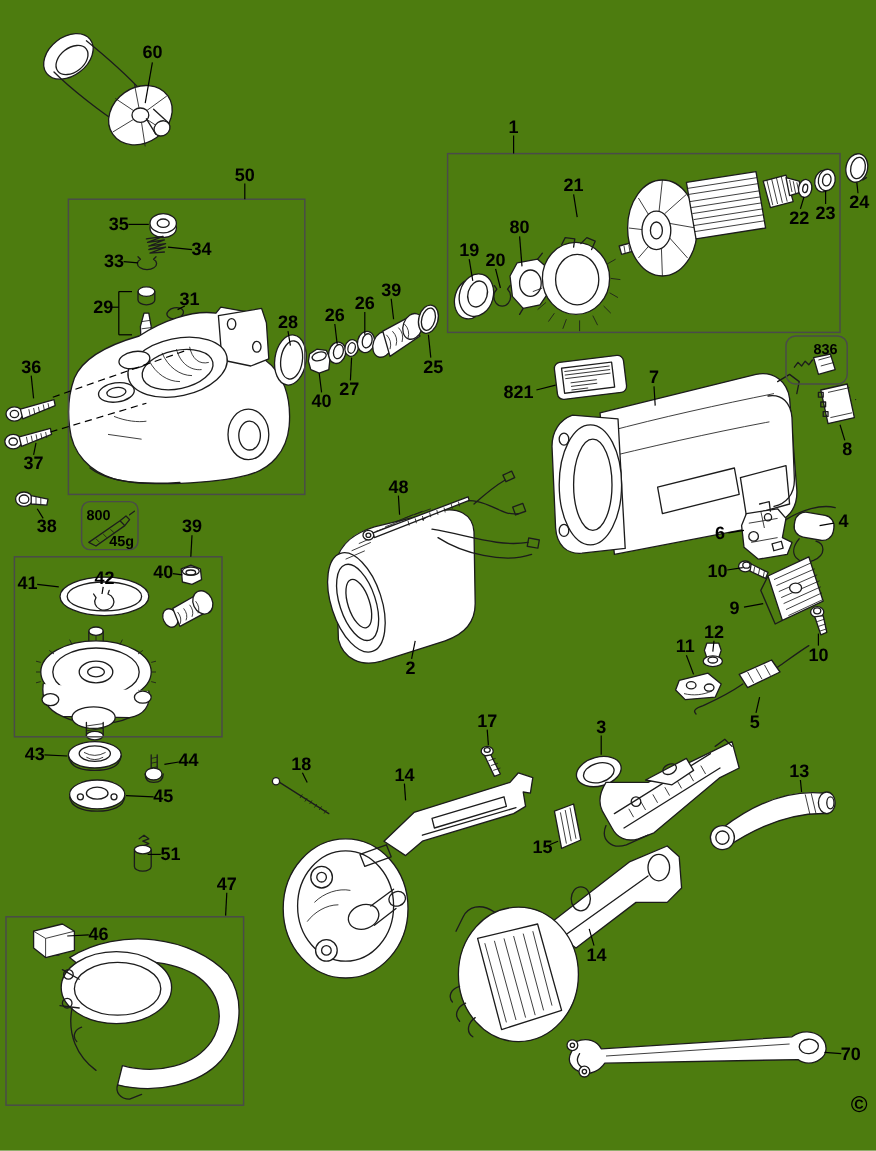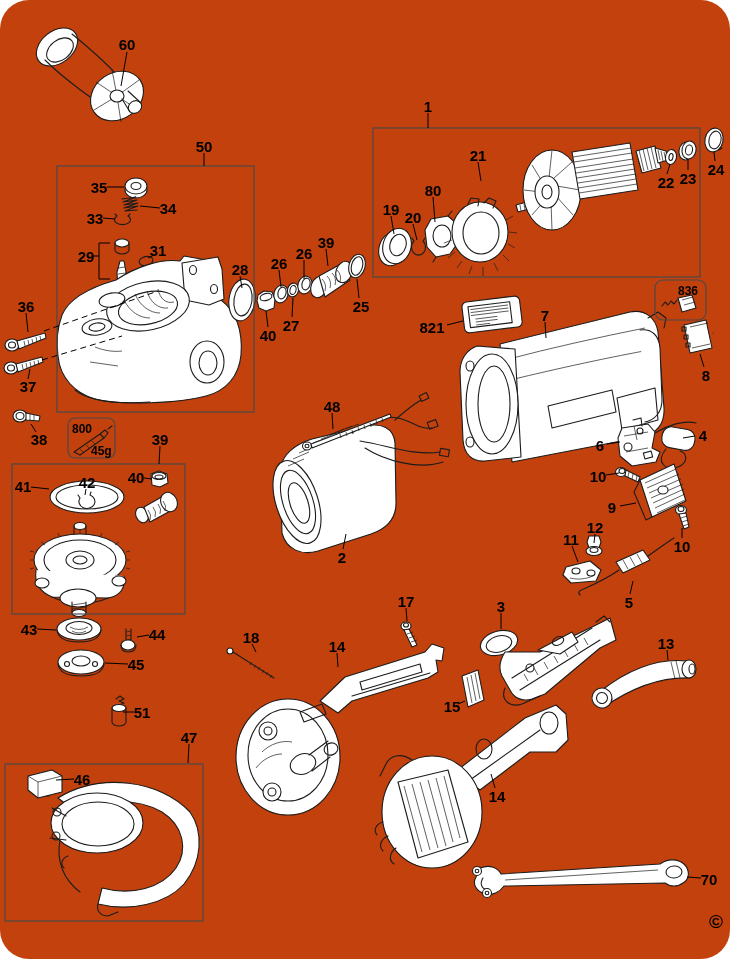--- a/index.html
+++ b/index.html
@@ -1,17 +1,17 @@
 <!DOCTYPE html>
 <html><head>
 <meta charset="utf-8">
 <style>
   html,body { margin:0; padding:0; background:#ffffff; }
-  .canvas { position:relative; width:730px; height:959px; background:#c2410c; overflow:hidden;
-            font-family:"Liberation Sans", sans-serif;border-radius:29px; }
+  .canvas { position:relative; width:730px; height:959px; background:#4d7c0f; overflow:hidden;
+            font-family:"Liberation Sans", sans-serif; }
   svg { position:absolute; left:0; top:0; }
   #art .ln  { stroke:#1c1c1c; fill:none; stroke-width:1.1; stroke-linecap:round; stroke-linejoin:round; }
   #art .w   { stroke:#1c1c1c; fill:#ffffff; stroke-width:1.1; stroke-linecap:round; stroke-linejoin:round; }
   #art .thin{ stroke:#1c1c1c; fill:none; stroke-width:0.7; }
   #art .box { stroke:#4a4a4a; fill:none; stroke-width:1.2; }
   #art .lbl { fill:#000000; stroke:none; font-family:"Liberation Sans",sans-serif; font-weight:bold; }
   #art .ldr { stroke:#000000; fill:none; stroke-width:1; }
 </style>
 </head>
 <body>

